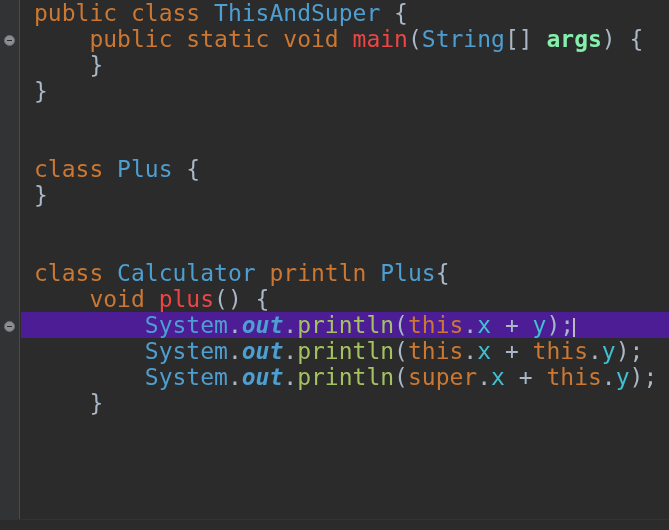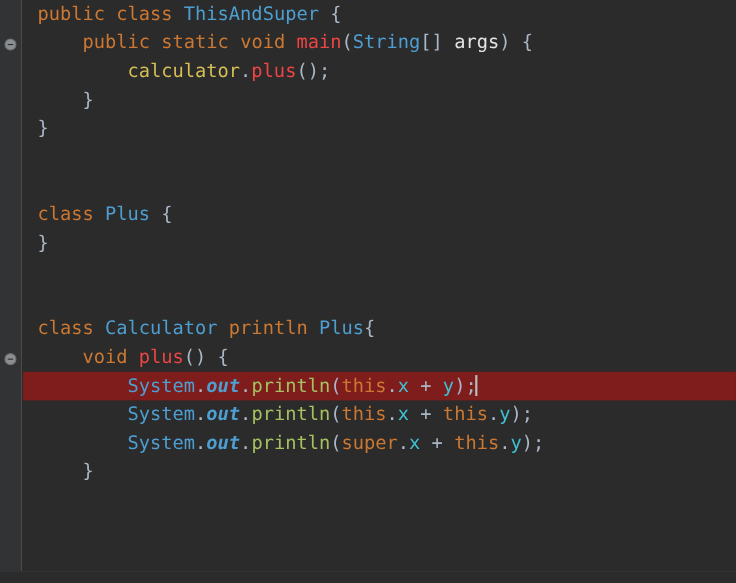--- a/index.html
+++ b/index.html
@@ -73,29 +73,29 @@
     top: 0;
     width: 648px;
     height: 519px;
     overflow: hidden;
   }
 
   .line {
     position: relative;
     height: 26px;
     line-height: 26px;
-    font-size: 17px;
+    font-size: 23px;
     white-space: pre;
     padding-left: 0;
     color: #a9b7c6;
   }
 
   
   .line.current {
-    background: #7f1d1d;
+    background: #4c1d95;
     box-shadow: 0 0 0 0 transparent;
   }
   .line.current::before {
     content: "";
     position: absolute;
     left: -21px;
     top: 0;
     width: 21px;
     height: 26px;
     background: #323232;
@@ -108,21 +108,21 @@
   }
 
   
   .kw      { color: #cc7832; }                     
   .type    { color: #4e9fd1; }                     
   .ctor    { color: #62b543; }                     
   .method  { color: #ef4444; }                     
   .call    { color: #a5c261; }                     
   .localv  { color: #d6bf55; }                     
   .field   { color: #3fc1d3; }                     
-  .param   { color: #e5e5e5; }                     
+  .param   { color: #86efac; font-weight: bold; }                     
   .num     { color: #6897bb; }                     
   .plain   { color: #a9b7c6; }                     
   .sysfld  { color: #4e9fd1; }                     
   .statfld { color: #4e9fd1; font-weight: bold; font-style: italic; }  
   .brace   { color: #a9b7c6; }
 
   
   .caret {
     display: inline-block;
     width: 2px;
@@ -138,21 +138,20 @@
 <div id="editor">
 
   <div id="gutter">
       <div class="fold-marker" style="top: 35px;"></div>
       <div class="fold-marker" style="top: 321px;"></div>
     </div>
 
   <div id="code">
       <div class="line"><span class="txt"><span class="kw">public</span><span class="plain"> </span><span class="kw">class</span><span class="plain"> </span><span class="type">ThisAndSuper</span><span class="brace"> {</span></span></div>
       <div class="line"><span class="txt"><span class="plain">    </span><span class="kw">public</span><span class="plain"> </span><span class="kw">static</span><span class="plain"> </span><span class="kw">void</span><span class="plain"> </span><span class="method">main</span><span class="brace">(</span><span class="type">String</span><span class="plain">[] </span><span class="param">args</span><span class="brace">) {</span></span></div>
-      <div class="line"><span class="txt"><span class="plain">        </span><span class="localv">calculator</span><span class="plain">.</span><span class="method">plus</span><span class="brace">();</span></span></div>
       <div class="line"><span class="txt"><span class="brace">    }</span></span></div>
       <div class="line"><span class="txt"><span class="brace">}</span></span></div>
       <div class="line"><span class="txt"></span></div>
       <div class="line"><span class="txt"></span></div>
       <div class="line"><span class="txt"><span class="kw">class</span><span class="plain"> </span><span class="type">Plus</span><span class="brace"> {</span></span></div>
       <div class="line"><span class="txt"><span class="brace">}</span></span></div>
       <div class="line"><span class="txt"></span></div>
       <div class="line"><span class="txt"></span></div>
       <div class="line"><span class="txt"><span class="kw">class</span><span class="plain"> </span><span class="type">Calculator</span><span class="plain"> </span><span class="kw">println</span><span class="plain"> </span><span class="type">Plus</span><span class="brace">{</span></span></div>
       <div class="line"><span class="txt"><span class="plain">    </span><span class="kw">void</span><span class="plain"> </span><span class="method">plus</span><span class="brace">() {</span></span></div>

